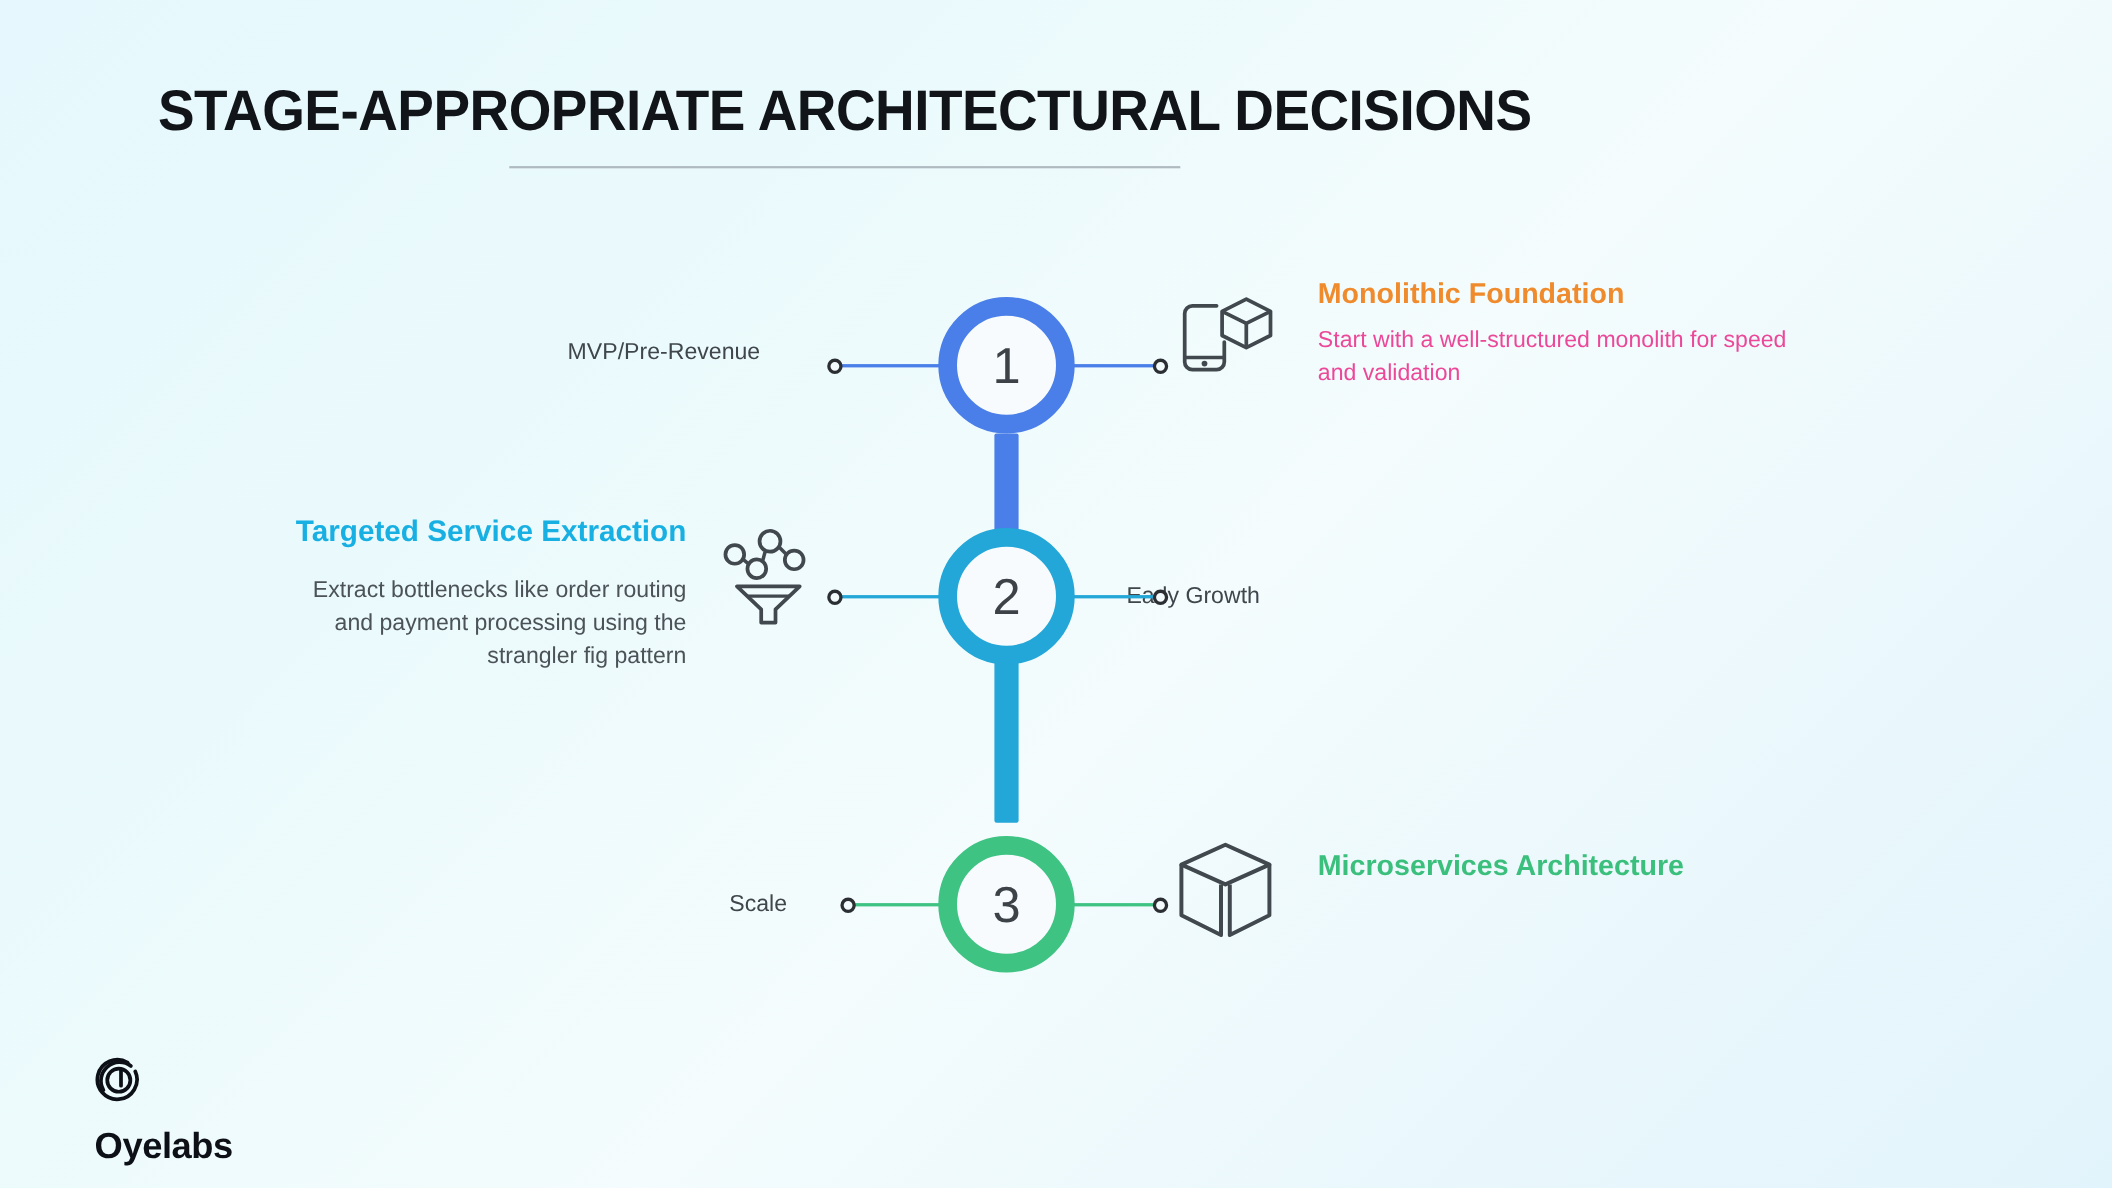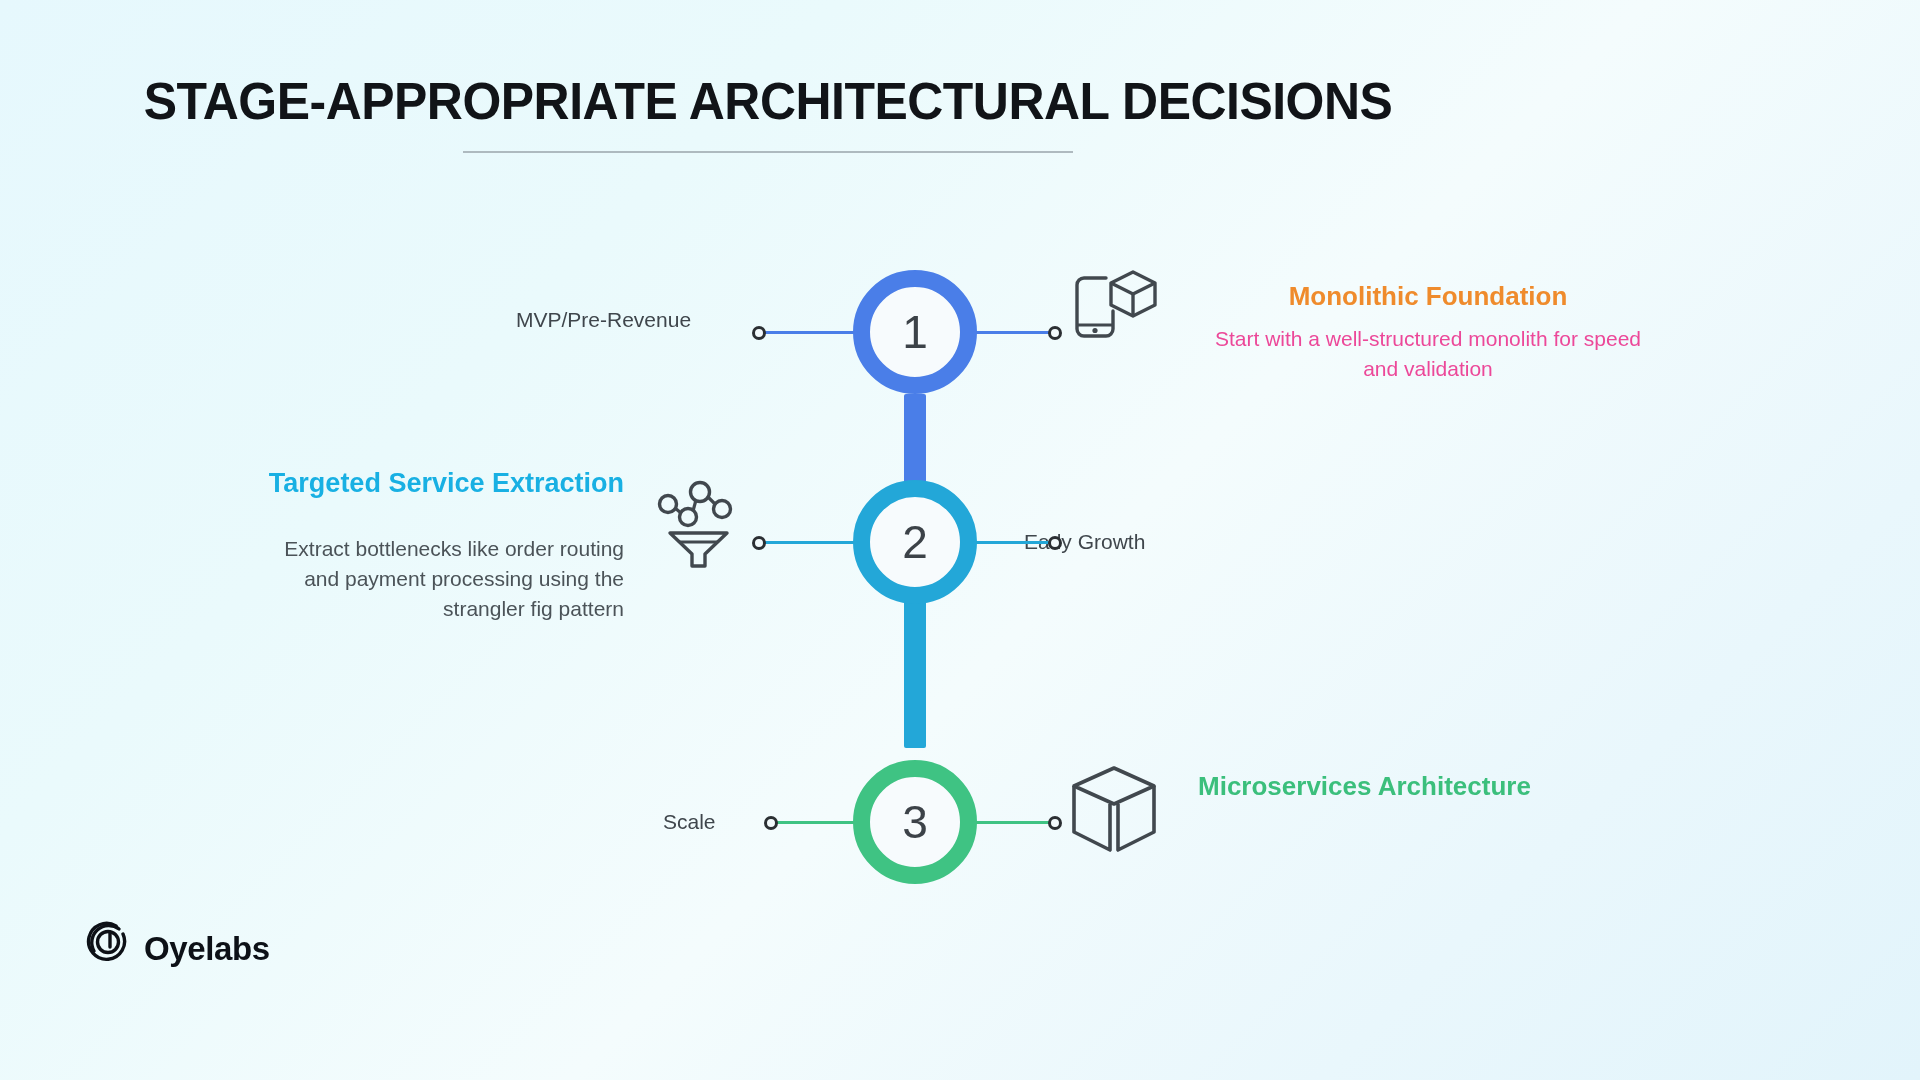--- a/index.html
+++ b/index.html
@@ -80,32 +80,32 @@
   .icon-box{position:absolute;z-index:2;}
   #icon-1{left:1068px;top:262px;}
   #icon-2{left:655px;top:478px;}
   #icon-3{left:1068px;top:762px;}
 
   
   .detail{position:absolute;}
   .detail h3{margin:0 0 12px 0;font-size:26px;font-weight:bold;line-height:1.15;}
   .detail p{margin:0;font-size:21px;line-height:1.43;color:#ec4899;}
 
-  #detail-1{left:1198px;top:282px;width:460px;text-align:center;}
+  #detail-1{left:1198px;top:252px;width:460px;text-align:left;}
   #detail-1 h3{color:#ef8b2c;}
 
   #detail-2{left:244px;top:468px;width:380px;text-align:right;}
-  #detail-2 h3{color:#18b0e3;font-size:27px;line-height:1.18;margin-bottom:34px;}
+  #detail-2 h3{color:#18b0e3;font-size:27px;line-height:1.18;margin-bottom:22px;}
   #detail-2 p{color:#4b5358;margin-top:19px;}
 
   #detail-3{left:1198px;top:772px;width:560px;text-align:left;}
   #detail-3 h3{color:#3bbf7c;}
 
   
-  .brand{position:absolute;left:86px;top:920px;display:flex;align-items:flex-end;gap:14px;}
+  .brand{position:absolute;left:86px;top:960px;display:flex;align-items:flex-start;gap:14px;flex-direction:column;}
   .brand-name{font-size:33px;font-weight:bold;color:#0d1117;letter-spacing:-0.4px;}
 </style>
 </head>
 <body>
 
 <div class="stage">
 
   <div class="title-wrap">
     <h1 class="title">STAGE-APPROPRIATE ARCHITECTURAL DECISIONS</h1>
     <div class="title-rule"></div>

